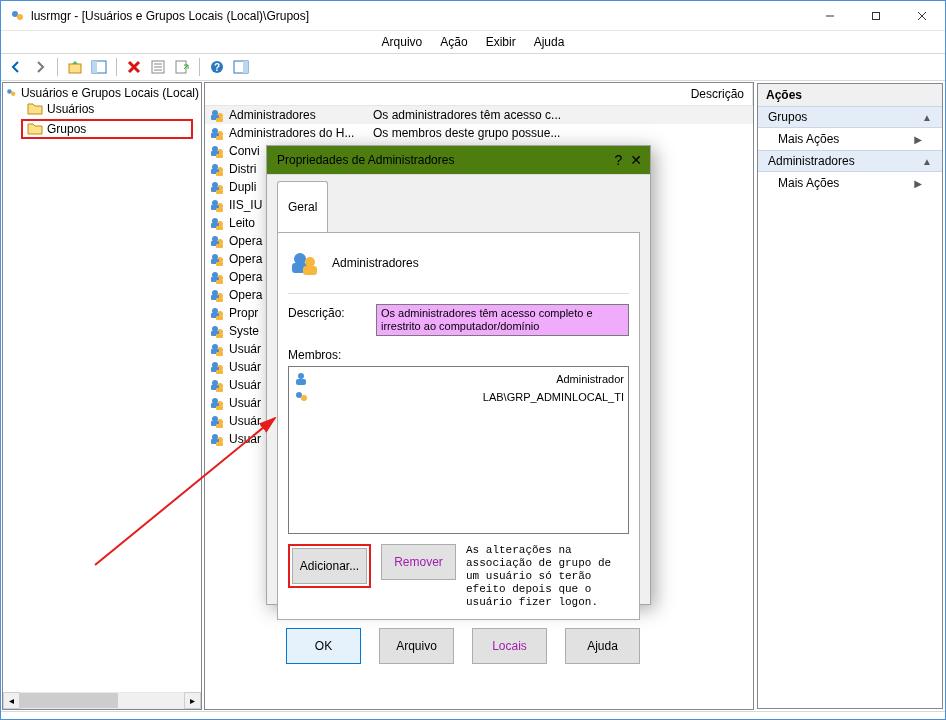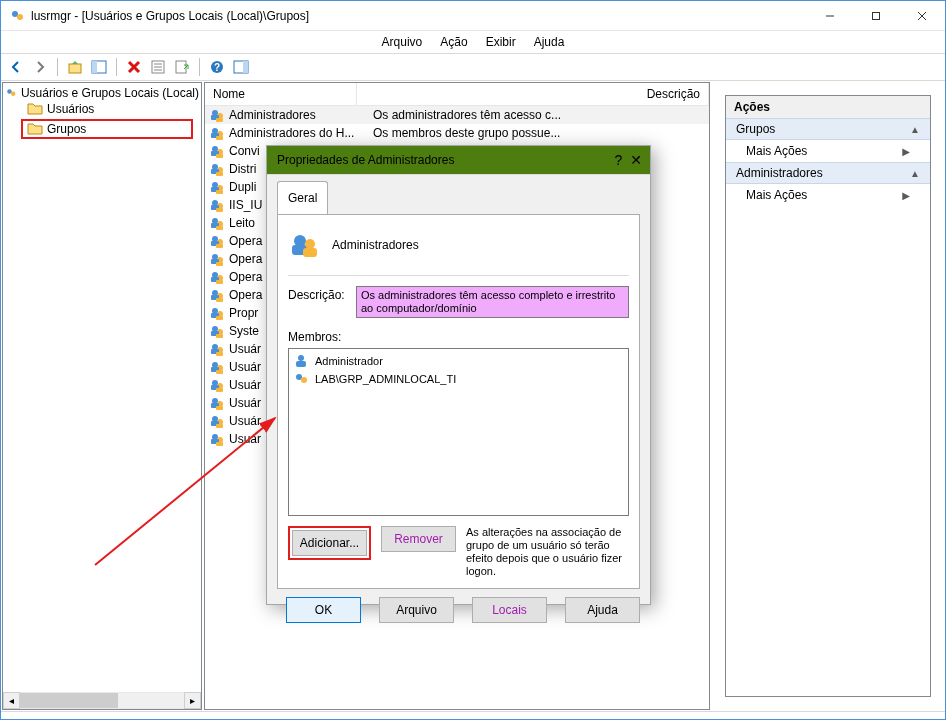--- a/index.html
+++ b/index.html
@@ -15,21 +15,21 @@
   .menubar { display:flex; gap:2px; padding:2px 6px; border-bottom:1px solid #d9d9d9;justify-content:center; }
   .menubar span { padding:2px 8px; }
 
   .toolbar { display:flex; align-items:center; gap:2px; padding:2px 4px; border-bottom:1px solid #d9d9d9; }
   .toolbar-divider { width:1px; height:18px; background:#c0c0c0; margin:0 4px; }
   .tb-btn { width:22px; height:22px; display:flex; align-items:center; justify-content:center; border:1px solid transparent; }
 
   .content { flex:1; display:flex; min-height:0; }
   .panel-left { width:200px; border:1px solid #828790; margin:1px; display:flex; flex-direction:column; overflow:hidden; }
   .panel-mid  { flex:1; border:1px solid #828790; margin:1px; display:flex; flex-direction:column; overflow:hidden; position:relative; }
-  .panel-right{ width:206px; border:1px solid #828790; margin:14px; display:flex; flex-direction:column; overflow:hidden; }
+  .panel-right{ width:186px; border:1px solid #828790; margin:2px; display:flex; flex-direction:column; overflow:hidden; }
 
   .tree { padding:2px; flex:1; overflow:auto; }
   .tree-root { display:flex; align-items:center; gap:4px; white-space:nowrap; }
   .tree-child { display:flex; align-items:center; gap:4px; padding-left:22px; white-space:nowrap; }
   .tree-child.highlight-box { margin: 2px 6px 2px 16px; }
   .highlight-box { border:2px solid #e41c1c; padding:0 26px 0 4px; }
 
   .scrollbar-bottom { height:17px; display:flex; }
   .sb-btn { width:17px; height:17px; background:#f0f0f0; border:1px solid #cecece; display:flex; align-items:center; justify-content:center; }
   .sb-track { flex:1; background:#f0f0f0; border-top:1px solid #e9e9e9; border-bottom:1px solid #e9e9e9; position:relative; }
@@ -56,33 +56,33 @@
   .user-icon   { width:16px; height:16px; }
 
   .statusbar { height:8px; border-top:1px solid #d9d9d9; }
 
   
   .dialog { position:absolute; left:266px; top:145px; width:385px; height:460px; background:#f0f0f0; border:1px solid #a6a6a6; box-shadow: 4px 4px 18px rgba(0,0,0,.35); display:flex; flex-direction:column; z-index:100; }
   .dlg-title { display:flex; justify-content:space-between; align-items:center; padding:6px 8px 6px 10px; background:#4d7c0f; border-bottom:1px solid #dcdcdc; }
   .dlg-title-right { display:flex; gap:8px; align-items:center; }
   .dlg-body { flex:1; padding:6px 10px 0 10px; display:flex; flex-direction:column; }
   .tab-strip { display:flex; }
-  .tab { padding:9px 10px; background:#fff; border:1px solid #acacac; border-bottom:none; border-radius:3px 3px 0 0; font-size:12px; }
+  .tab { padding:18px 10px; background:#fff; border:1px solid #acacac; border-bottom:none; border-radius:3px 3px 0 0; font-size:12px; }
   .tab-content { flex:1; background:#fff; border:1px solid #acacac; padding:10px; display:flex; flex-direction:column; }
 
   .grp-head  { display:flex; align-items:center; gap:12px; padding:4px 0 14px 0; border-bottom:1px solid #dcdcdc; margin-bottom:10px;}
-  .field-row { display:flex; align-items:flex-start; gap:4px; margin-bottom:12px; }
+  .field-row { display:flex; align-items:flex-start; gap:24px; margin-bottom:12px; }
   .field-row label.fld { width:64px; padding-top:2px; }
   .field-row .textbox { flex:1; border:1px solid #7a7a7a; background:#f0abfc; padding:2px 4px; font-size:11px; line-height:13px; min-height:30px; }
   .members-box { flex:1; border:1px solid #7a7a7a; background:#fff; padding:3px 4px; font-size:11px; min-height:168px; }
-  .member-item { display:flex; align-items:center; gap:6px; padding:1px 0; }
+  .member-item { display:flex; align-items:center; gap:6px; padding:1px 0;justify-content:space-between; }
 
   .dlg-row { display:flex; align-items:flex-start; gap:10px; margin-top:10px;}
-  .dlg-row .note { flex:1; font-size:11px; line-height:13px; }
-  .btn { width:75px; height:26px; border:1px solid #adadad; background:#e1e1e1; font-size:12px; display:flex; align-items:center; justify-content:center; }
+  .dlg-row .note { flex:1; font-size:11px; line-height:13px;font-family:Liberation Mono, monospace; }
+  .btn { width:75px; height:36px; border:1px solid #adadad; background:#e1e1e1; font-size:12px; display:flex; align-items:center; justify-content:center; }
   .btn.disabled { color:#a21caf; }
   .btn.default { border:1px solid #0078d7; background:#e5f1fb; }
   .highlight-btn { border:2px solid #e41c1c; padding:2px; display:inline-flex; }
   .dlg-buttons { display:flex; justify-content:flex-end; gap:18px; padding:8px 10px 10px; }
 
   
   .arrow-layer { position:absolute; left:90px; top:400px; width:220px; height:170px; z-index:200; pointer-events:none; }
 
   .triangle { font-size:10px; color:#595959; }
   .chev { font-size:10px; }
@@ -221,21 +221,20 @@
             <div class="sb-thumb"></div>
           </div>
         <div class="sb-btn">
             <span class="chev">▸</span>
           </div>
       </div>
     </div>
 
     <div class="panel-mid">
       <div class="list-header">
-        <div class="col-name">Nome</div>
         <div class="col-desc">Descrição</div>
       </div>
       <div class="list-body" id="list-body">
           <div class="list-row selected">
             <svg class="icon-group" viewBox="0 0 16 16">
               <circle cx="6" cy="6" r="3" fill="#4a90d9"></circle>
               <circle cx="11" cy="9" r="3" fill="#f6b73c"></circle>
               <rect x="2" y="8" width="8" height="5" rx="1" fill="#4a90d9"></rect>
               <rect x="7" y="11" width="7" height="4" rx="1" fill="#f6b73c"></rect>
             </svg>

